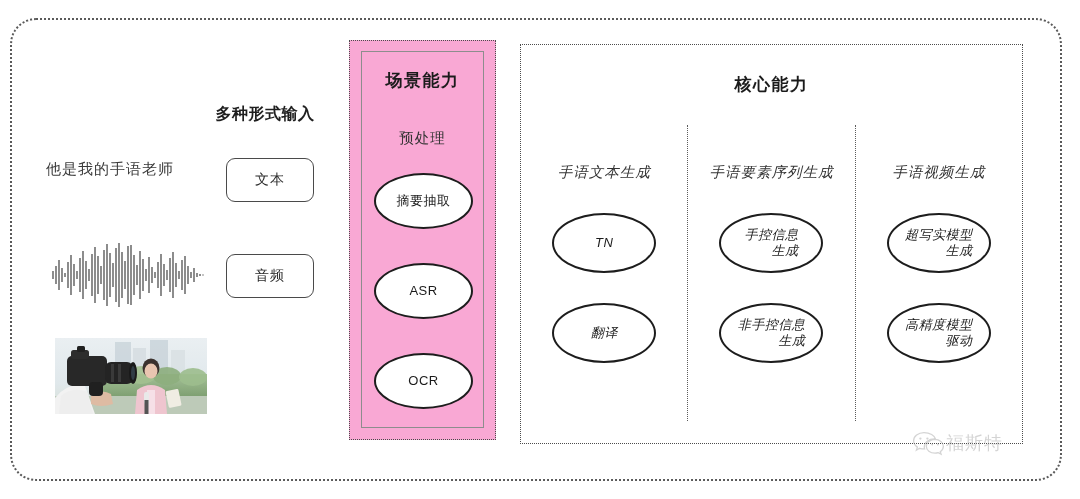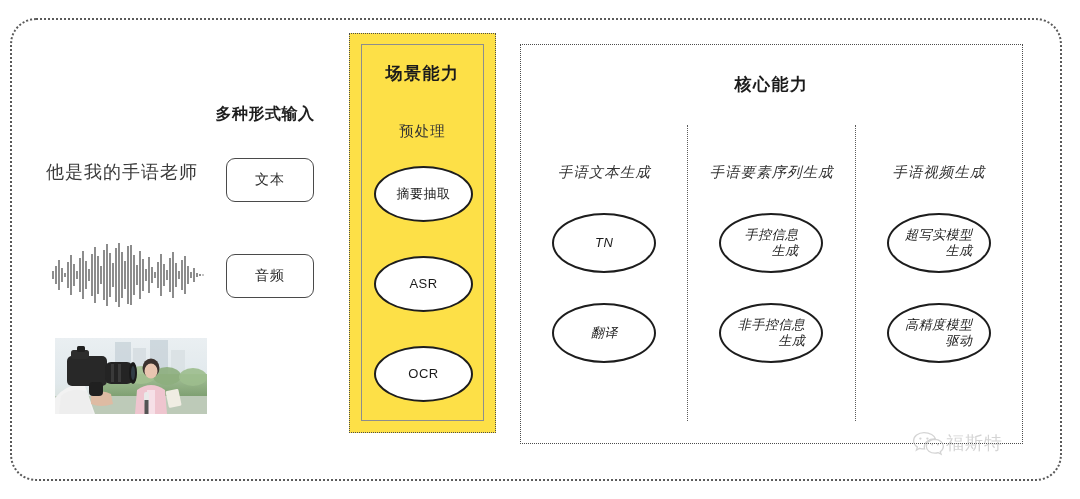--- a/index.html
+++ b/index.html
@@ -45,21 +45,21 @@
     font-weight: bold;
     letter-spacing: .5px;
     color: #1f1f1f;
     white-space: nowrap;
   }
 
   .sample-text {
     position: absolute;
     left: 16px;
     top: 56px;
-    font-size: 18px;
+    font-size: 15px;
     color: #3a3a3a;
     letter-spacing: 1px;
     white-space: nowrap;
   }
 
   .chip {
     position: absolute;
     left: 196px;
     width: 88px;
     height: 44px;
@@ -96,26 +96,26 @@
     height: 76px;
     overflow: hidden;
     background: #bfd0c2;
   }
   .photo svg { display:block; }
 
   
   .scene-panel {
     position: absolute;
     left: 349px;
-    top: 33px;
+    top: 40px;
     width: 147px;
     height: 400px;
     border: 1.8px dotted #4c4c4c;
     box-sizing: border-box;
-    background: #fde047;
+    background: #f9a8d4;
   }
   .scene-inner {
     position: absolute;
     left: 11px;
     top: 10px;
     right: 11px;
     bottom: 11px;
     border: 1px solid #8d8d8d;
     box-sizing: border-box;
   }

